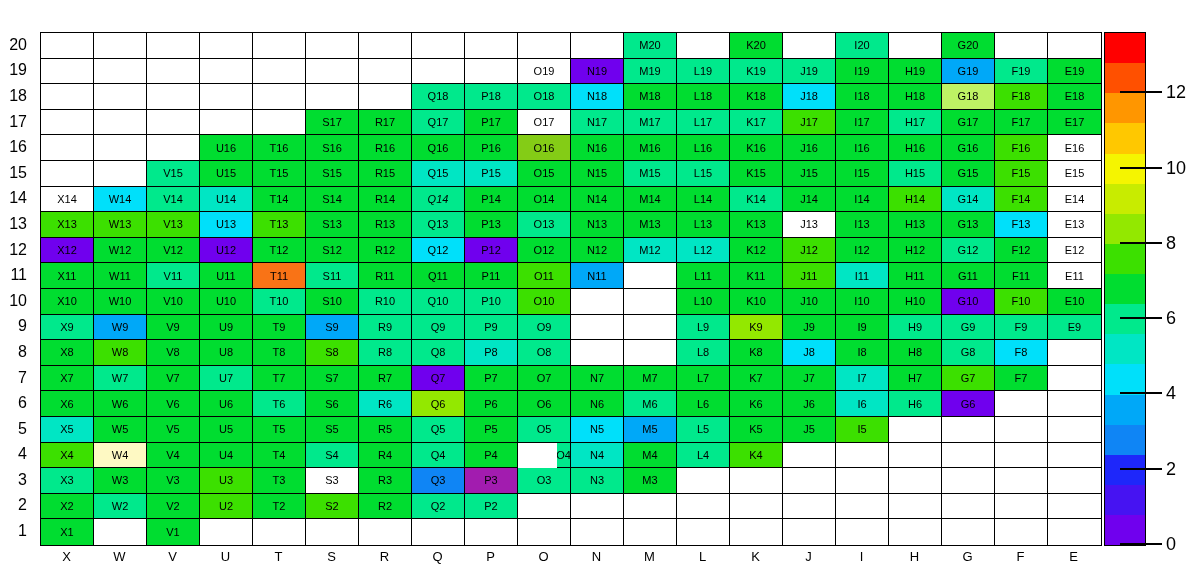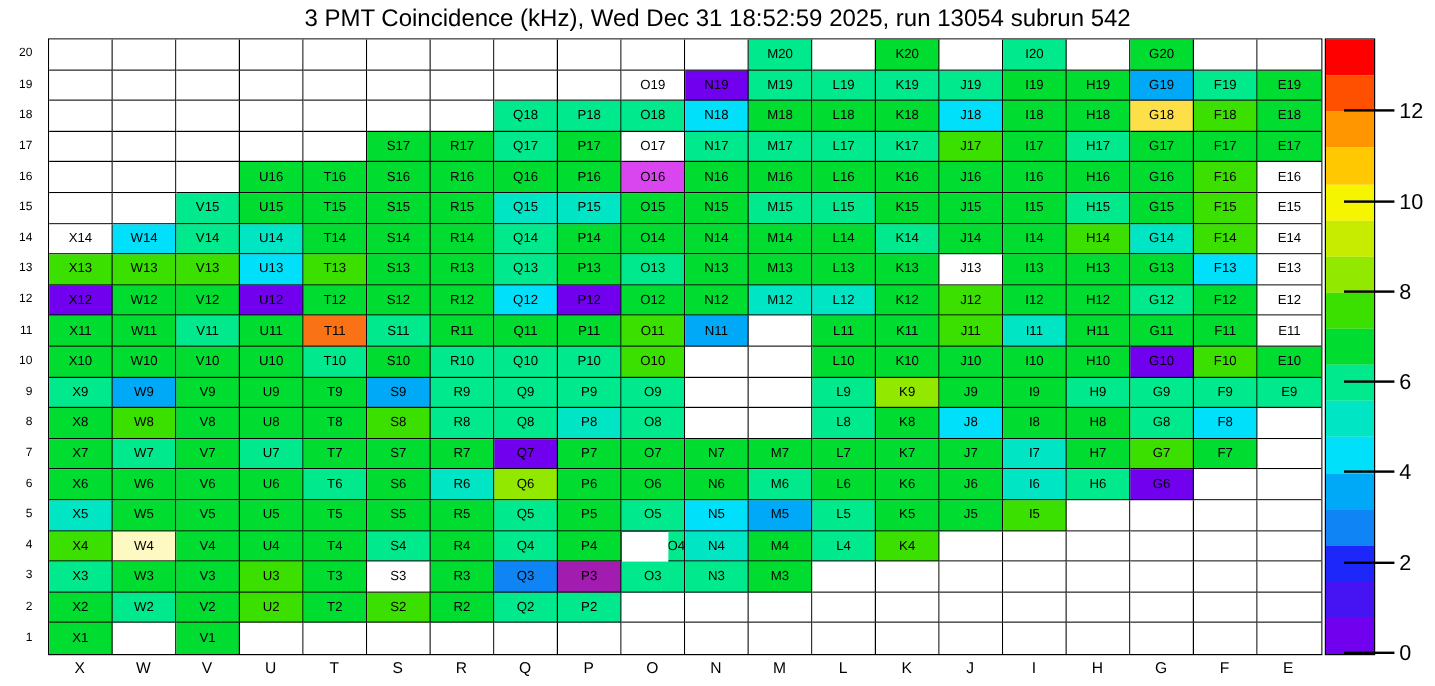--- a/index.html
+++ b/index.html
@@ -22,39 +22,38 @@
     font-size:11px; overflow:hidden; background:#fff;
   }
   .cell:nth-child(20n) { border-right:none; }
   .cell:nth-child(n+381) { border-bottom:none; }
   .ylabels {
     position:absolute; left:0; top:32px; width:34px; height:512px;
     display:flex; flex-direction:column;
   }
   .ylabel {
     flex:1; display:flex; align-items:center; justify-content:flex-end;
-    padding-right:7px; font-size:10px;
+    padding-right:7px; font-size:16px;
   }
   .xlabels {
     position:absolute; left:40px; top:549px; width:1060px; height:18px; display:flex;
   }
   .xlabel { flex:1; text-align:center; font-size:13px; }
   .colorbar {
     position:absolute; left:1104px; top:32px; width:40px; height:512px;
     border:1px solid #000; display:flex; flex-direction:column;
   }
   .band { flex:1; }
   .cbtick { position:absolute; left:1120px; width:42px; height:2px; background:#000; }
   .cbtick-label { position:absolute; left:1166px; font-size:18px; }
 </style>
 </head>
 <body>
 
 <div class="canvas">
-  <div class="title">3 PMT Coincidence (kHz), Wed Dec 31 18:52:59 2025, run 13054 subrun 542</div>
   <div class="ylabels">
       <div class="ylabel">20</div>
       <div class="ylabel">19</div>
       <div class="ylabel">18</div>
       <div class="ylabel">17</div>
       <div class="ylabel">16</div>
       <div class="ylabel">15</div>
       <div class="ylabel">14</div>
       <div class="ylabel">13</div>
       <div class="ylabel">12</div>
@@ -121,21 +120,21 @@
       <div class="cell" style="background: rgb(0, 233, 140);">Q18</div>
       <div class="cell" style="background: rgb(0, 233, 140);">P18</div>
       <div class="cell" style="background: rgb(0, 233, 140);">O18</div>
       <div class="cell" style="background: rgb(0, 224, 250);">N18</div>
       <div class="cell" style="background: rgb(0, 221, 48);">M18</div>
       <div class="cell" style="background: rgb(0, 221, 48);">L18</div>
       <div class="cell" style="background: rgb(0, 221, 48);">K18</div>
       <div class="cell" style="background: rgb(0, 224, 250);">J18</div>
       <div class="cell" style="background: rgb(0, 221, 48);">I18</div>
       <div class="cell" style="background: rgb(0, 221, 48);">H18</div>
-      <div class="cell" style="background: #fde047;">G18</div>
+      <div class="cell" style="background: #bef264;">G18</div>
       <div class="cell" style="background: rgb(60, 224, 0);">F18</div>
       <div class="cell" style="background: rgb(0, 221, 48);">E18</div>
       <div class="cell"></div>
       <div class="cell"></div>
       <div class="cell"></div>
       <div class="cell"></div>
       <div class="cell"></div>
       <div class="cell" style="background: rgb(0, 221, 48);">S17</div>
       <div class="cell" style="background: rgb(0, 221, 48);">R17</div>
       <div class="cell" style="background: rgb(0, 233, 140);">Q17</div>
@@ -153,21 +152,21 @@
       <div class="cell" style="background: rgb(0, 221, 48);">E17</div>
       <div class="cell"></div>
       <div class="cell"></div>
       <div class="cell"></div>
       <div class="cell" style="background: rgb(0, 221, 48);">U16</div>
       <div class="cell" style="background: rgb(0, 221, 48);">T16</div>
       <div class="cell" style="background: rgb(0, 221, 48);">S16</div>
       <div class="cell" style="background: rgb(0, 221, 48);">R16</div>
       <div class="cell" style="background: rgb(0, 221, 48);">Q16</div>
       <div class="cell" style="background: rgb(0, 221, 48);">P16</div>
-      <div class="cell" style="background: #d946ef;">O16</div>
+      <div class="cell" style="background: #84cc16;">O16</div>
       <div class="cell" style="background: rgb(0, 221, 48);">N16</div>
       <div class="cell" style="background: rgb(0, 221, 48);">M16</div>
       <div class="cell" style="background: rgb(0, 221, 48);">L16</div>
       <div class="cell" style="background: rgb(0, 221, 48);">K16</div>
       <div class="cell" style="background: rgb(0, 221, 48);">J16</div>
       <div class="cell" style="background: rgb(0, 221, 48);">I16</div>
       <div class="cell" style="background: rgb(0, 221, 48);">H16</div>
       <div class="cell" style="background: rgb(0, 221, 48);">G16</div>
       <div class="cell" style="background: rgb(60, 224, 0);">F16</div>
       <div class="cell" style="background: rgb(255, 255, 255);">E16</div>
@@ -191,21 +190,21 @@
       <div class="cell" style="background: rgb(0, 221, 48);">G15</div>
       <div class="cell" style="background: rgb(60, 224, 0);">F15</div>
       <div class="cell" style="background: rgb(255, 255, 255);">E15</div>
       <div class="cell" style="background: rgb(255, 255, 255);">X14</div>
       <div class="cell" style="background: rgb(0, 224, 250);">W14</div>
       <div class="cell" style="background: rgb(0, 233, 140);">V14</div>
       <div class="cell" style="background: rgb(0, 230, 196);">U14</div>
       <div class="cell" style="background: rgb(0, 221, 48);">T14</div>
       <div class="cell" style="background: rgb(0, 221, 48);">S14</div>
       <div class="cell" style="background: rgb(0, 221, 48);">R14</div>
-      <div class="cell" style="background: rgb(0, 233, 140);">Q14</div>
+      <div class="cell" style="background: rgb(0, 233, 140); font-style: italic;">Q14</div>
       <div class="cell" style="background: rgb(0, 221, 48);">P14</div>
       <div class="cell" style="background: rgb(0, 221, 48);">O14</div>
       <div class="cell" style="background: rgb(0, 221, 48);">N14</div>
       <div class="cell" style="background: rgb(0, 221, 48);">M14</div>
       <div class="cell" style="background: rgb(0, 221, 48);">L14</div>
       <div class="cell" style="background: rgb(0, 233, 140);">K14</div>
       <div class="cell" style="background: rgb(0, 221, 48);">J14</div>
       <div class="cell" style="background: rgb(0, 221, 48);">I14</div>
       <div class="cell" style="background: rgb(60, 224, 0);">H14</div>
       <div class="cell" style="background: rgb(0, 230, 196);">G14</div>

